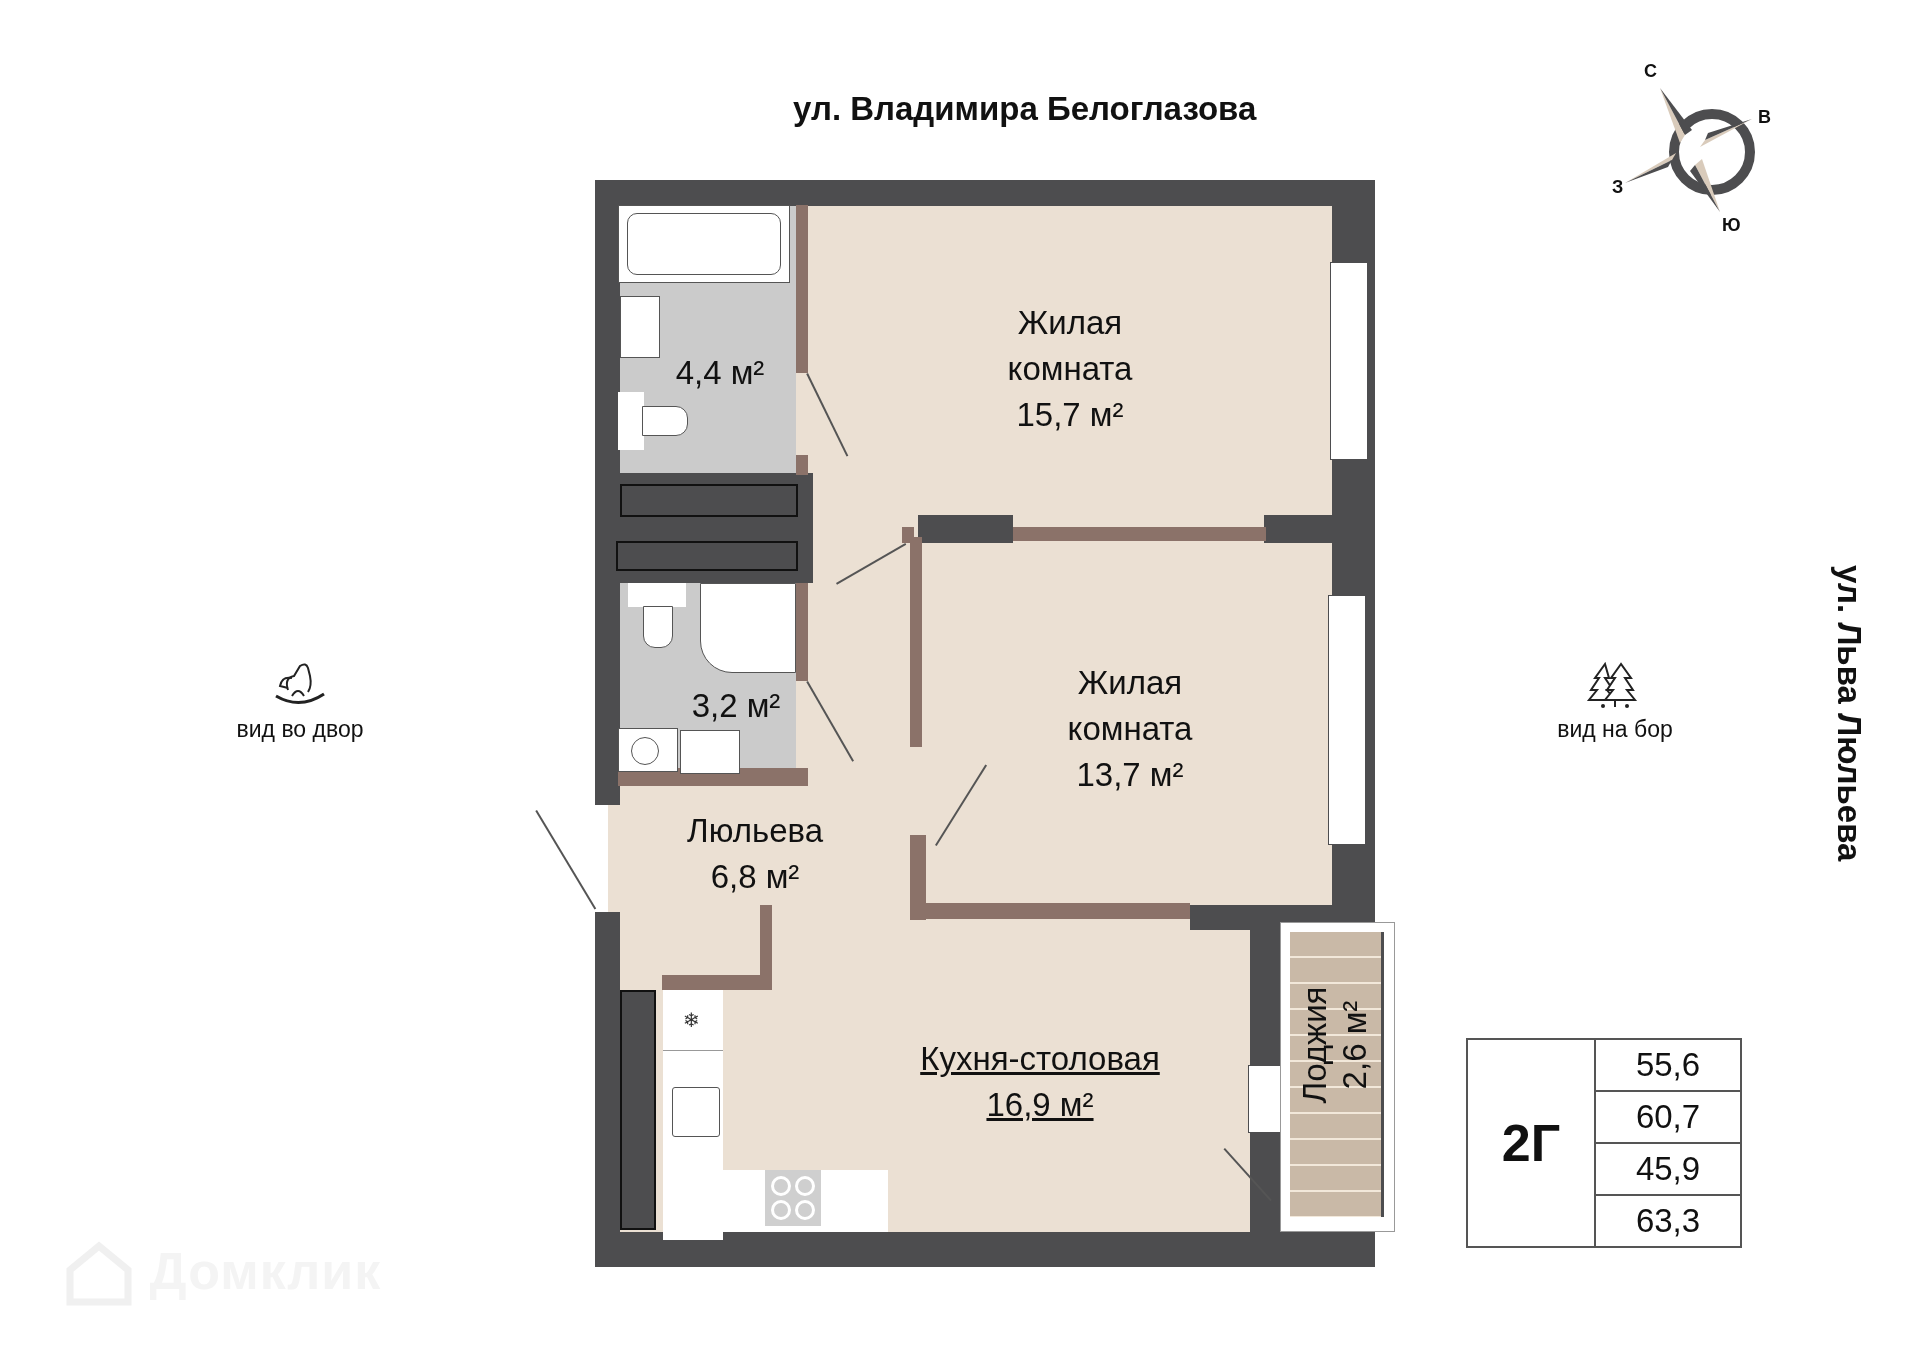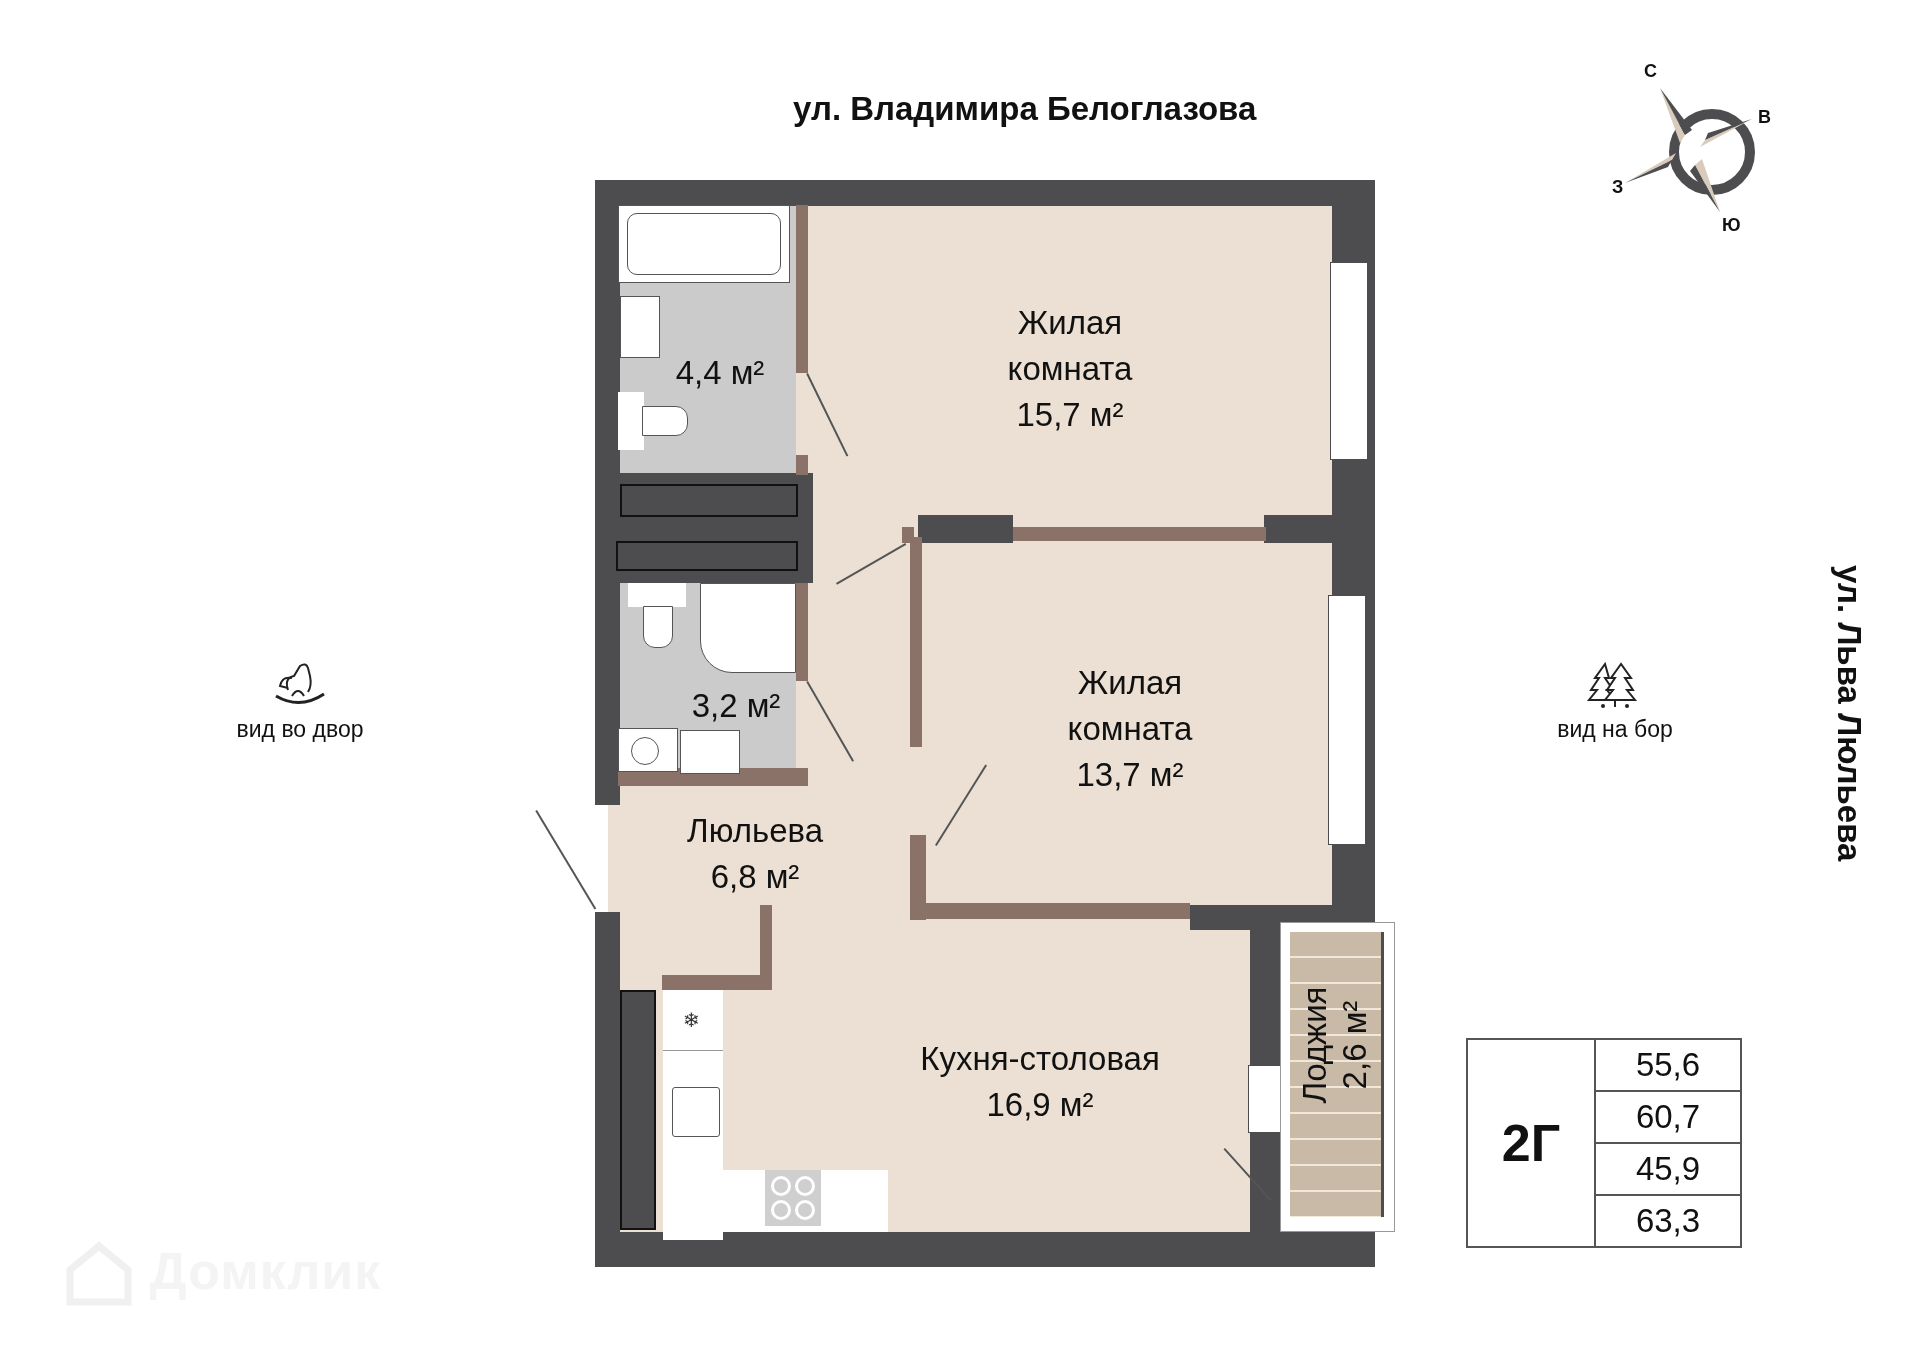--- a/index.html
+++ b/index.html
@@ -157,21 +157,21 @@
   </div>
   <div class="label" style="left:1020px; top:660px; width:220px;">
     <div>Жилая</div>
     <div>комната</div>
     <div>13,7 м²</div>
   </div>
   <div class="label" style="left:640px; top:808px; width:230px;">
     <div>Люльева</div>
     <div>6,8 м²</div>
   </div>
-  <div class="label" style="left:890px; top:1036px; width:300px;">
+  <div class="label" style="left:890px; top:1036px; width:300px;text-decoration:underline;">
     <div>Кухня-столовая</div>
     <div>16,9 м²</div>
   </div>
   <div class="label" style="left:1295px; top:1160px; width:230px; transform-origin:0 0; transform:rotate(-90deg); line-height:40px;">
     <div>Лоджия</div>
     <div>2,6 м²</div>
   </div>
 </div>
 
 <table class="spec">

